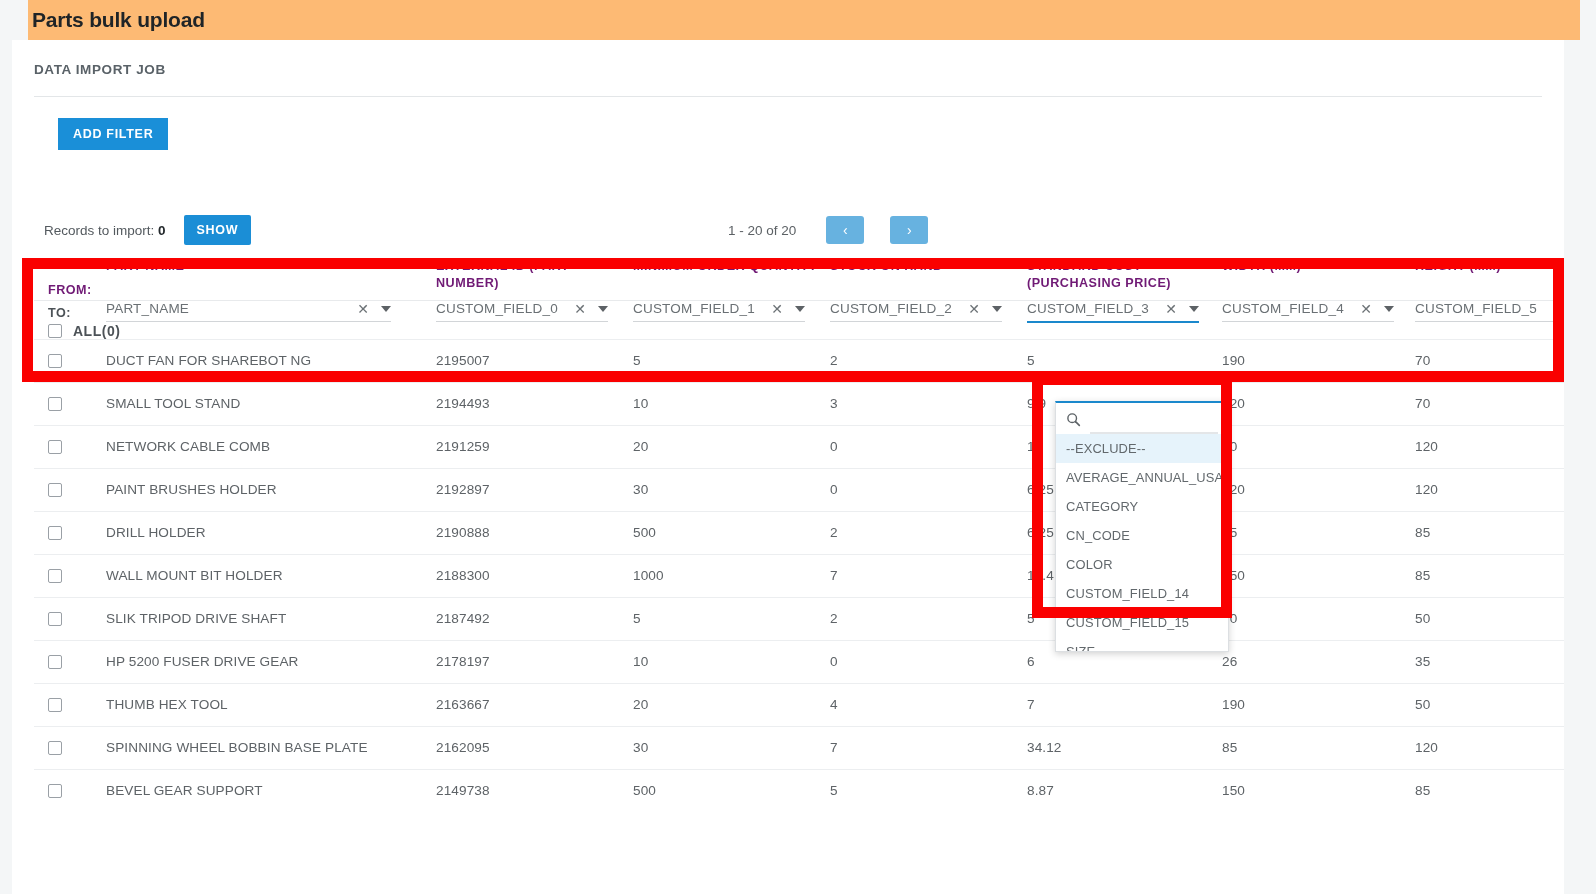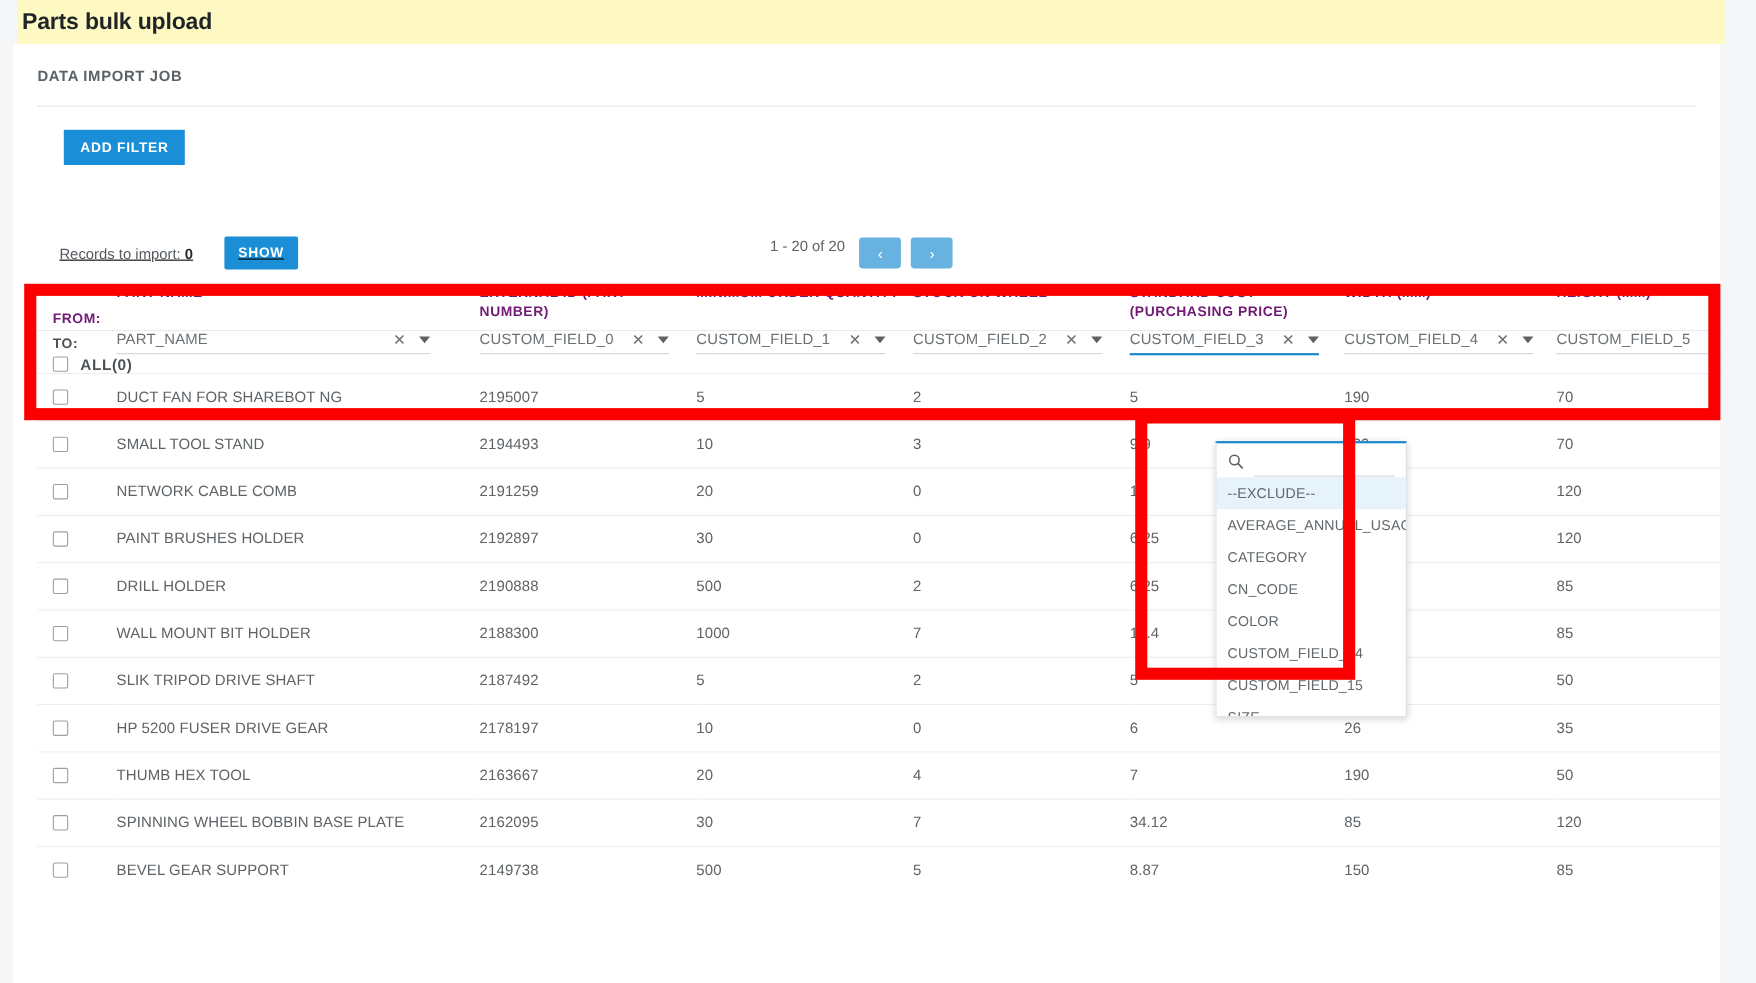--- a/index.html
+++ b/index.html
@@ -7,22 +7,22 @@
     margin: 0; padding: 0;
     width: 1596px; height: 894px;
     overflow: hidden;
     background: #f4f6f7;
     font-family: "Liberation Sans", sans-serif;
   }
   #root { position: relative; width: 1596px; height: 894px; }
 
   
   .page-titlebar {
-    position: absolute; left: 16px; top: 0; width: 1552px; height: 40px;
-    background: #fef9c3;
+    position: absolute; left: 28px; top: 0; width: 1552px; height: 40px;
+    background: #fdba74;
     display: flex; align-items: center;
   }
   .page-title {
     font-size: 21px; font-weight: bold; color: #1f2427;
     letter-spacing: -0.2px; padding-left: 4px;
   }
 
   
   .card {
     position: absolute; left: 12px; top: 40px; width: 1552px; height: 854px;
@@ -43,35 +43,35 @@
     position: absolute; left: 46px; top: 78px;
     background: #1a8fd8; color: #ffffff;
     border: none; border-radius: 0;
     font-size: 12.5px; font-weight: bold; letter-spacing: 0.7px;
     padding: 9px 15px 9px 15px;
     cursor: pointer;
     font-family: "Liberation Sans", sans-serif;
   }
 
   .records-row {
-    position: absolute; left: 42px; top: 175px;
-    display: flex; align-items: center; gap: 28px; text-decoration: underline;
+    position: absolute; left: 32px; top: 175px;
+    display: flex; align-items: center; gap: 18px;
   }
   .records-label { font-size: 13.5px; color: #53595e; }
   .records-label b { color: #23282c; }
   .btn-show {
     background: #1b8ed6; color: #fff; border: none; border-radius: 2px;
     font-size: 12.5px; font-weight: bold; letter-spacing: 0.7px;
     padding: 8px 13px; cursor: pointer;
     font-family: "Liberation Sans", sans-serif;
   }
 
   .pager {
-    position: absolute; left: 688px; top: 176px;
-    display: flex; gap: 9px;
+    position: absolute; left: 716px; top: 176px;
+    display: flex; align-items: center; gap: 26px;
   }
   .pager-text { font-size: 13.5px; color: #5c6165; margin-right: 4px; }
   .pager-btn {
     width: 38px; height: 28px; background: #67b2e0; color: #fff;
     border: none; border-radius: 3px; cursor: pointer;
     font-size: 14px; line-height: 1; font-family: "Liberation Sans", sans-serif;
   }
 
   
   .table-wrap {
@@ -132,21 +132,21 @@
   }
   .chk-wrap { display: flex; align-items: center; gap: 11px; padding-left: 14px; }
 
   tr.data-row td {
     border-top: 1px solid #eceef0;
     height: 43px; font-size: 13.6px; color: #5e6367; letter-spacing: 0.1px;
   }
 
   
   .dropdown {
-    position: absolute; left: 1093px; top: 361px; width: 174px; height: 251px;
+    position: absolute; left: 1043px; top: 361px; width: 174px; height: 251px;
     background: #ffffff; border: 1px solid #dcdfe2;
     border-top: 2px solid #1a88cc;
     box-shadow: 0 2px 7px rgba(0,0,0,0.18);
     overflow: hidden; z-index: 40;
   }
   .dd-search {
     display: flex; align-items: center; gap: 8px;
     padding: 8px 10px 4px 10px;
   }
   .dd-search-underline {
@@ -207,21 +207,21 @@
             <col class="col-width">
             <col class="col-height">
         </colgroup>
 
         <tbody>
             <tr>
           <td class="hdr-cell fromlab" style="padding-left:14px;">FROM:</td>
           <td class="hdr-cell">PART NAME</td>
           <td class="hdr-cell">EXTERNAL ID (PART NUMBER)</td>
           <td class="hdr-cell">MINIMUM ORDER QUANTITY</td>
-          <td class="hdr-cell">STOCK ON WHEEL</td>
+          <td class="hdr-cell">STOCK ON HAND</td>
           <td class="hdr-cell">STANDARD COST (PURCHASING PRICE)</td>
           <td class="hdr-cell">WIDTH (MM)</td>
           <td class="hdr-cell">HEIGHT (MM)</td>
         </tr>
         <tr class="hdr-row-sep">
           <td colspan="8" style="height:1px;"></td>
         </tr>
 
         <tr>
           <td class="map-cell" style="padding-left:14px;">

